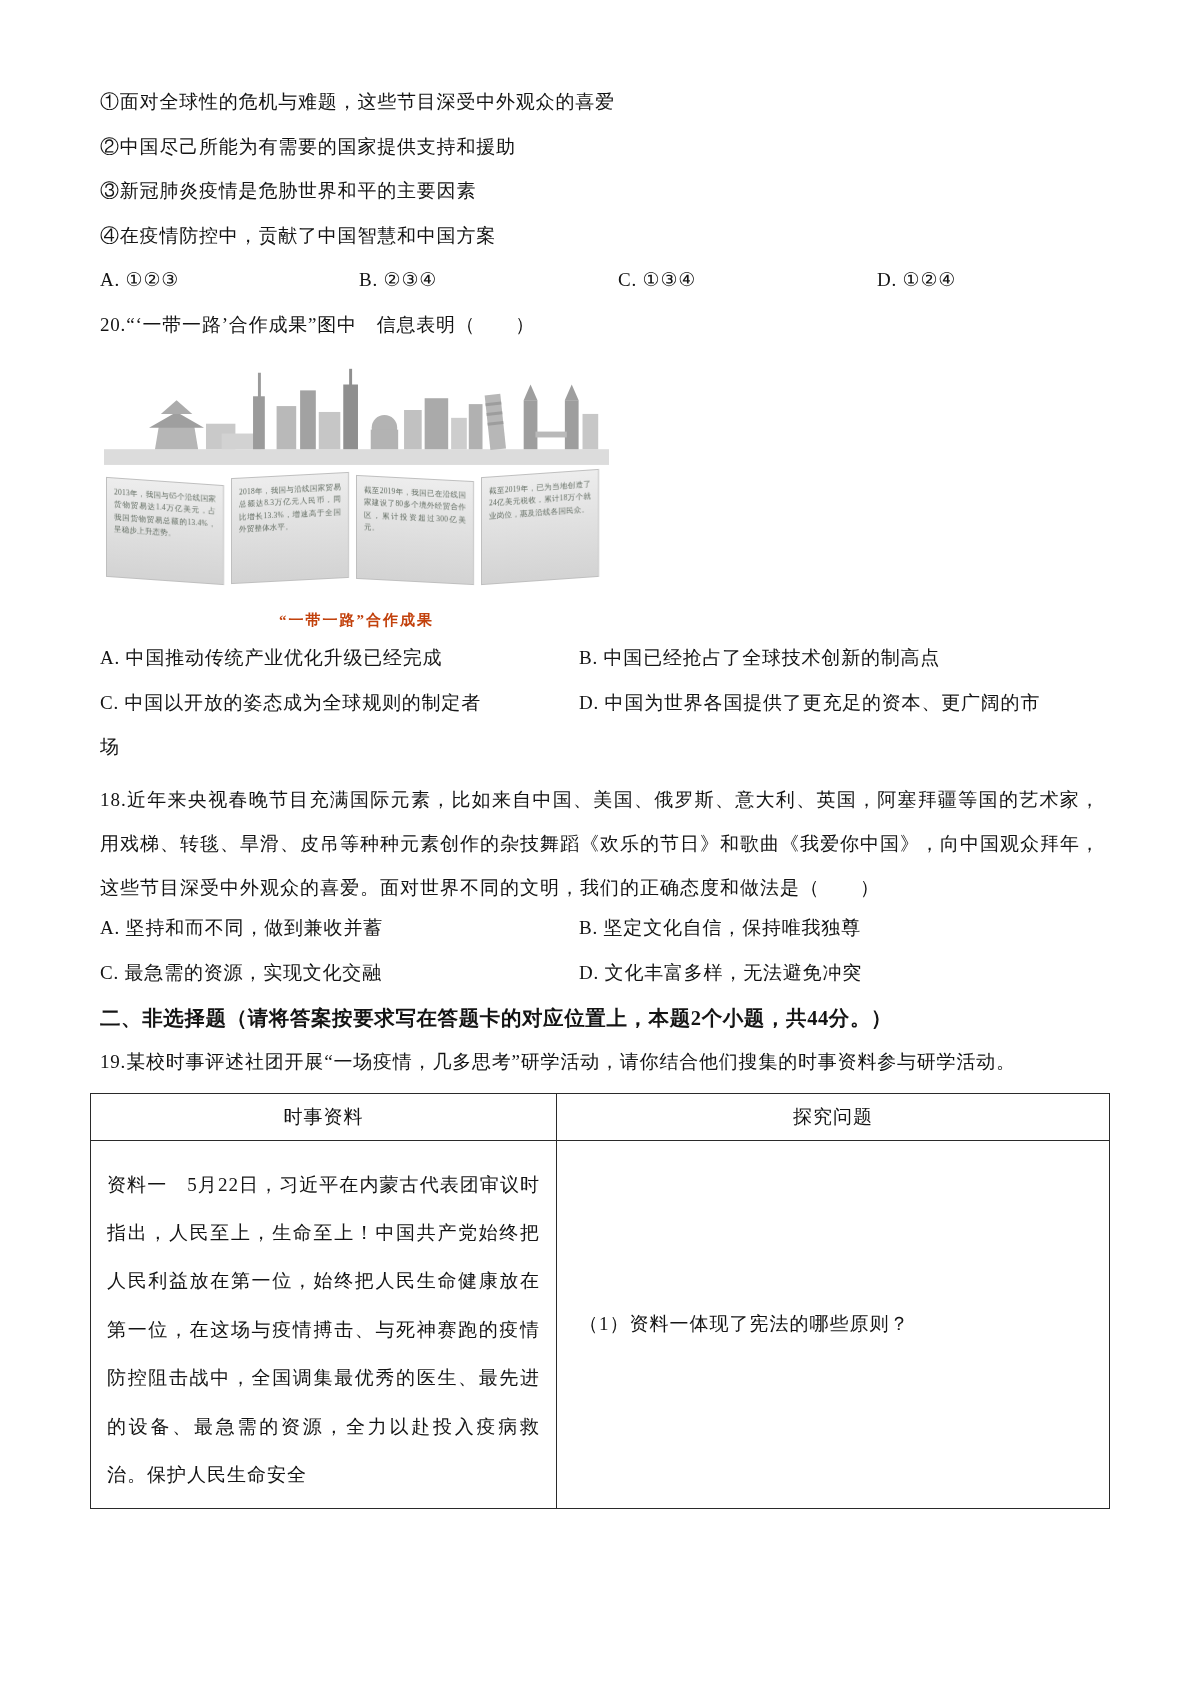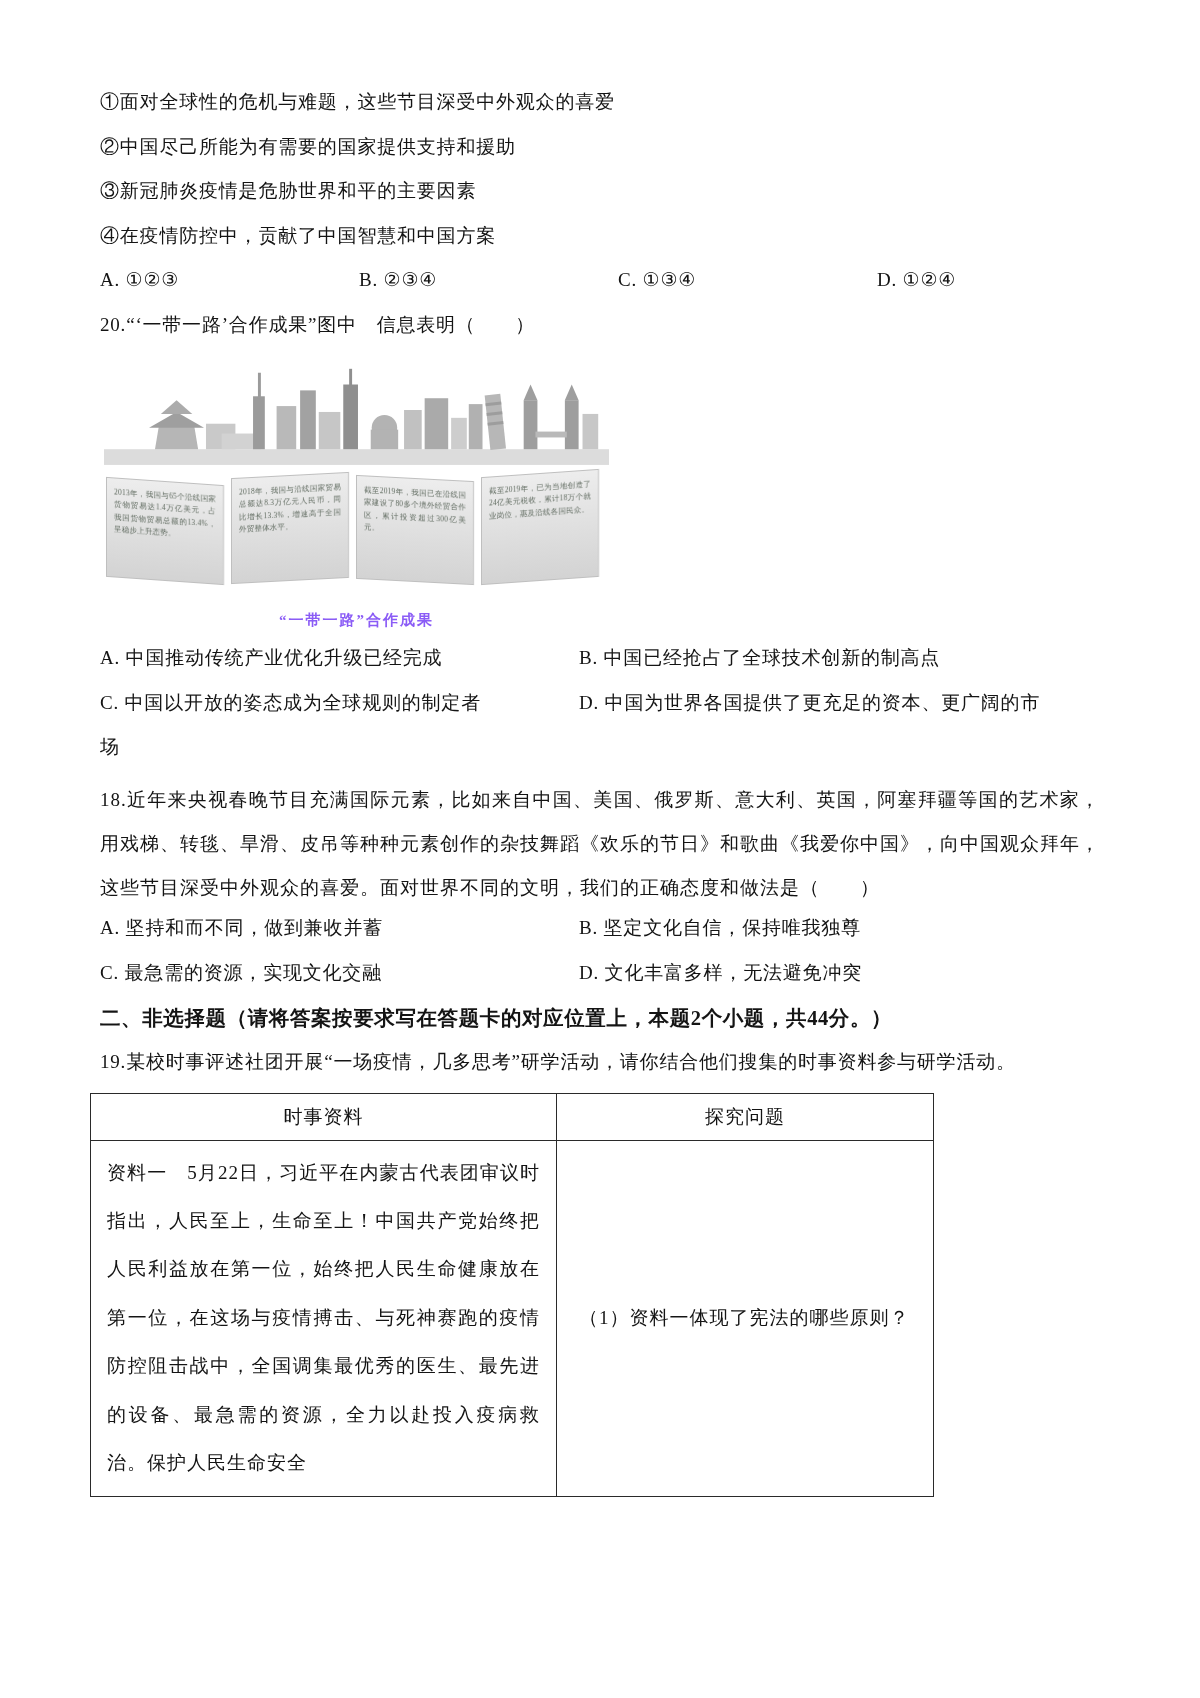--- a/index.html
+++ b/index.html
@@ -61,55 +61,55 @@
   .panel1 { left:2px;   top:12px; transform:skewY(4deg); }
   .panel2 { left:127px; top:6px;  transform:skewY(-3deg); height:106px; }
   .panel3 { left:252px; top:9px;  transform:skewY(3deg);  height:104px; }
   .panel4 { left:377px; top:4px;  transform:skewY(-4deg); height:108px; }
   .fig-caption {
     text-align:center;
     width:505px;
     margin-top:10px;
     font-size:15px;
     font-weight:bold;
-    color:#8b5cf6;
+    color:#c2410c;
     letter-spacing:2px;
   }
 
   
   .section-heading {
     font-weight:bold;
     font-size:20.5px;
     line-height:1.5;
     margin:12px 0 14px 0;
     letter-spacing:0.6px;
   }
 
   
   .materials-table {
     border-collapse:collapse;
-    width:844px;
+    width:1020px;
     margin-left:-10px;
     table-layout:fixed;
   }
   .materials-table th,
   .materials-table td {
     border:1.6px solid #2a2a2a;
   }
   .materials-table th {
     font-weight:normal;
     font-size:19px;
     height:47px;
     text-align:center;
     letter-spacing:1px;
   }
   .col-left  { width:466px; }
   .materials-table td.material-cell {
     vertical-align:top;
-    padding:8px 16px 8px 16px;
+    padding:20px 16px 8px 16px;
     height:310px;
   }
   .materials-table td.question-cell {
     vertical-align:middle;
     padding-left:22px;
   }
   .material-text {
     text-align:justify;
     line-height:2.55;
     letter-spacing:1px;

